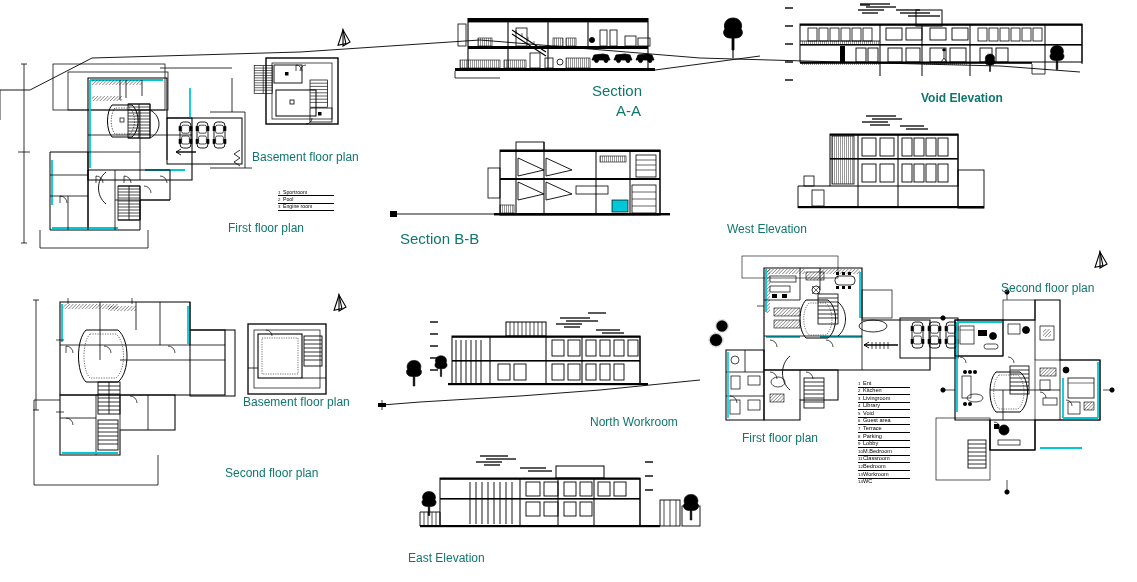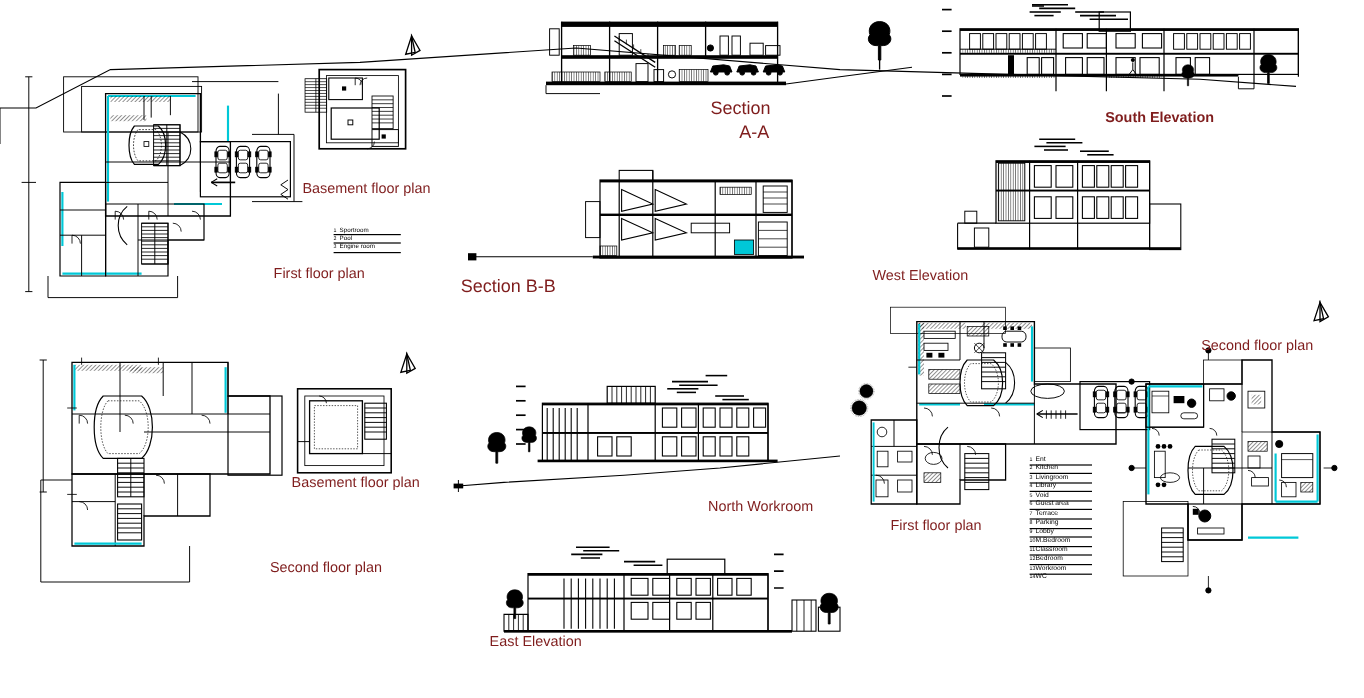--- a/index.html
+++ b/index.html
@@ -14,21 +14,21 @@
   }
   #sheet {
     position: relative;
     width: 1137px;
     height: 582px;
     background: #ffffff;
     overflow: hidden;
   }
   .label {
     position: absolute;
-    color: #7f1d1d;
+    color: #0f766e;
     white-space: nowrap;
     line-height: 1.15;
     font-family: "Liberation Sans", sans-serif;
   }
   .lbl-big   { font-size: 15px; }
   .lbl-med   { font-size: 12px; }
   .legend {
     position: absolute;
     font-size: 5.2px;
     line-height: 1.0;
@@ -1004,29 +1004,29 @@
 
   <div class="legend" style="left:278px; top:189px; width:56px;">
     <div class="row"><span class="num">1</span><span>Sportroom</span></div>
     <div class="row"><span class="num">2</span><span>Pool</span></div>
     <div class="row"><span class="num">3</span><span>Engine room</span></div>
   </div>
 
   <div class="label lbl-big" style="left:592px; top:82px;">Section</div>
   <div class="label lbl-big" style="left:592px; top:102px;margin-left:24px;">A-A</div>
 
-  <div class="label lbl-med" style="left:921px; top:92px; font-weight:bold;">South Elevation</div>
-
-  <div class="label lbl-big" style="left:384px; top:230px;text-align:right;">Section B-B</div>
+  <div class="label lbl-med" style="left:921px; top:92px; font-weight:bold;">Void Elevation</div>
+
+  <div class="label lbl-big" style="left:400px; top:230px;text-align:right;">Section B-B</div>
 
   <div class="label lbl-med" style="left:727px; top:223px; font-weight:normal;">West Elevation</div>
 
   <div class="label lbl-med" style="left:590px; top:416px;">North  Workroom</div>
 
-  <div class="label lbl-med" style="left:408px; top:528px;">East Elevation</div>
+  <div class="label lbl-med" style="left:408px; top:552px;">East Elevation</div>
 
   <div class="label lbl-med" style="left:243px; top:396px;">Basement floor plan</div>
 
   <div class="label lbl-med" style="left:225px; top:467px;">Second floor plan</div>
 
   <div class="label lbl-med" style="left:742px; top:432px;">First  floor plan</div>
 
   <div class="label lbl-med" style="left:1001px; top:282px;">Second floor plan</div>
 
   <div class="legend big" style="left:858px; top:380px; width:52px;">

